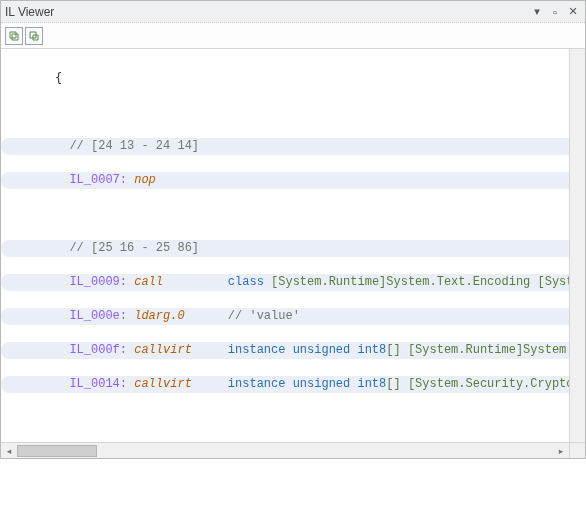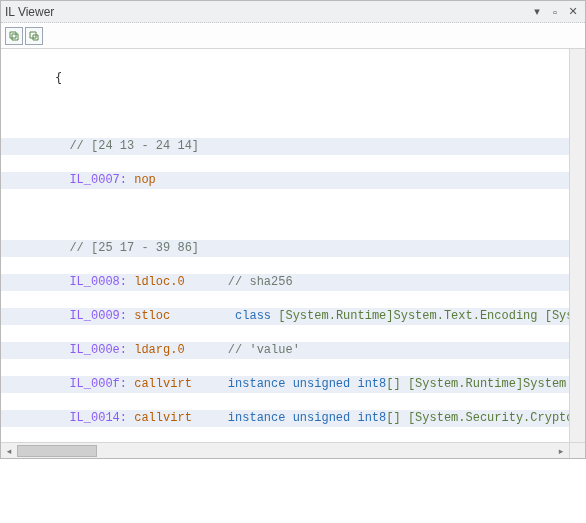--- a/index.html
+++ b/index.html
@@ -59,25 +59,25 @@
     font-family: Consolas, "Courier New", monospace;
     font-size: 12px;
     line-height: 17px;
     white-space: pre;
     padding: 4px 0 0 0;
     position: absolute;
     top: 0; left: 0; right: 0; bottom: 16px;
     overflow: hidden;
   }
   .line { padding-left: 54px; height: 17px; position: relative; }
-  .line.hl { background: #eaeef7; }
+  .line.hl { background: #eaeef7; border-radius: 8px; }
   .blank { height: 17px; }
   .c-comment { color: #6e7a70; }
   .c-label { color: #8b5cf6; }
-  .c-inst  { color: #b85c00; }
+  .c-inst  { color: #b85c00; font-style: italic; }
   .c-kw    { color: #2a6fb5; }
   .c-type  { color: #5a7c3a; }
   .brace   { color: #333; font-family: Consolas, monospace; padding-left: 54px; }
   .scroll-h {
     position: absolute; left: 0; right: 16px; bottom: 0; height: 16px;
     background: #f0f0f0; border-top: 1px solid #d6d6d6;
   }
   .scroll-h .thumb {
     position: absolute; left: 16px; top: 2px; height: 12px; width: 80px;
     background: #cfcfcf; border: 1px solid #b5b5b5;
@@ -120,23 +120,22 @@
     </div>
   </div>
 
   <div class="content">
     <div class="code">
 <div class="brace">{</div>
 <div class="blank"></div>
 <div class="line hl">  <span class="c-comment">// [24 13 - 24 14]</span></div>
 <div class="line hl">  <span class="c-label">IL_0007:</span> <span class="c-inst">nop</span></div>
 <div class="blank"></div>
-<div class="line hl">  <span class="c-comment">// [25 17 - 39 86]</span></div>
-<div class="line hl">  <span class="c-label">IL_0008:</span> <span class="c-inst">ldloc.0</span>      <span class="c-comment">// sha256</span></div>
-<div class="line hl">  <span class="c-label">IL_0009:</span> <span class="c-inst">stloc</span>         <span class="c-kw">class</span> <span class="c-type">[System.Runtime]System.Text.Encoding [Syst</span></div>
+<div class="line hl">  <span class="c-comment">// [25 16 - 25 86]</span></div>
+<div class="line hl">  <span class="c-label">IL_0009:</span> <span class="c-inst">call</span>         <span class="c-kw">class</span> <span class="c-type">[System.Runtime]System.Text.Encoding [Syst</span></div>
 <div class="line hl">  <span class="c-label">IL_000e:</span> <span class="c-inst">ldarg.0</span>      <span class="c-comment">// 'value'</span></div>
 <div class="line hl">  <span class="c-label">IL_000f:</span> <span class="c-inst">callvirt</span>     <span class="c-kw">instance unsigned int8</span><span class="c-type">[] [System.Runtime]System.</span></div>
 <div class="line hl">  <span class="c-label">IL_0014:</span> <span class="c-inst">callvirt</span>     <span class="c-kw">instance unsigned int8</span><span class="c-type">[] [System.Security.Crypto</span></div>
 <div class="blank"></div>
 
 
 
 
 
 

